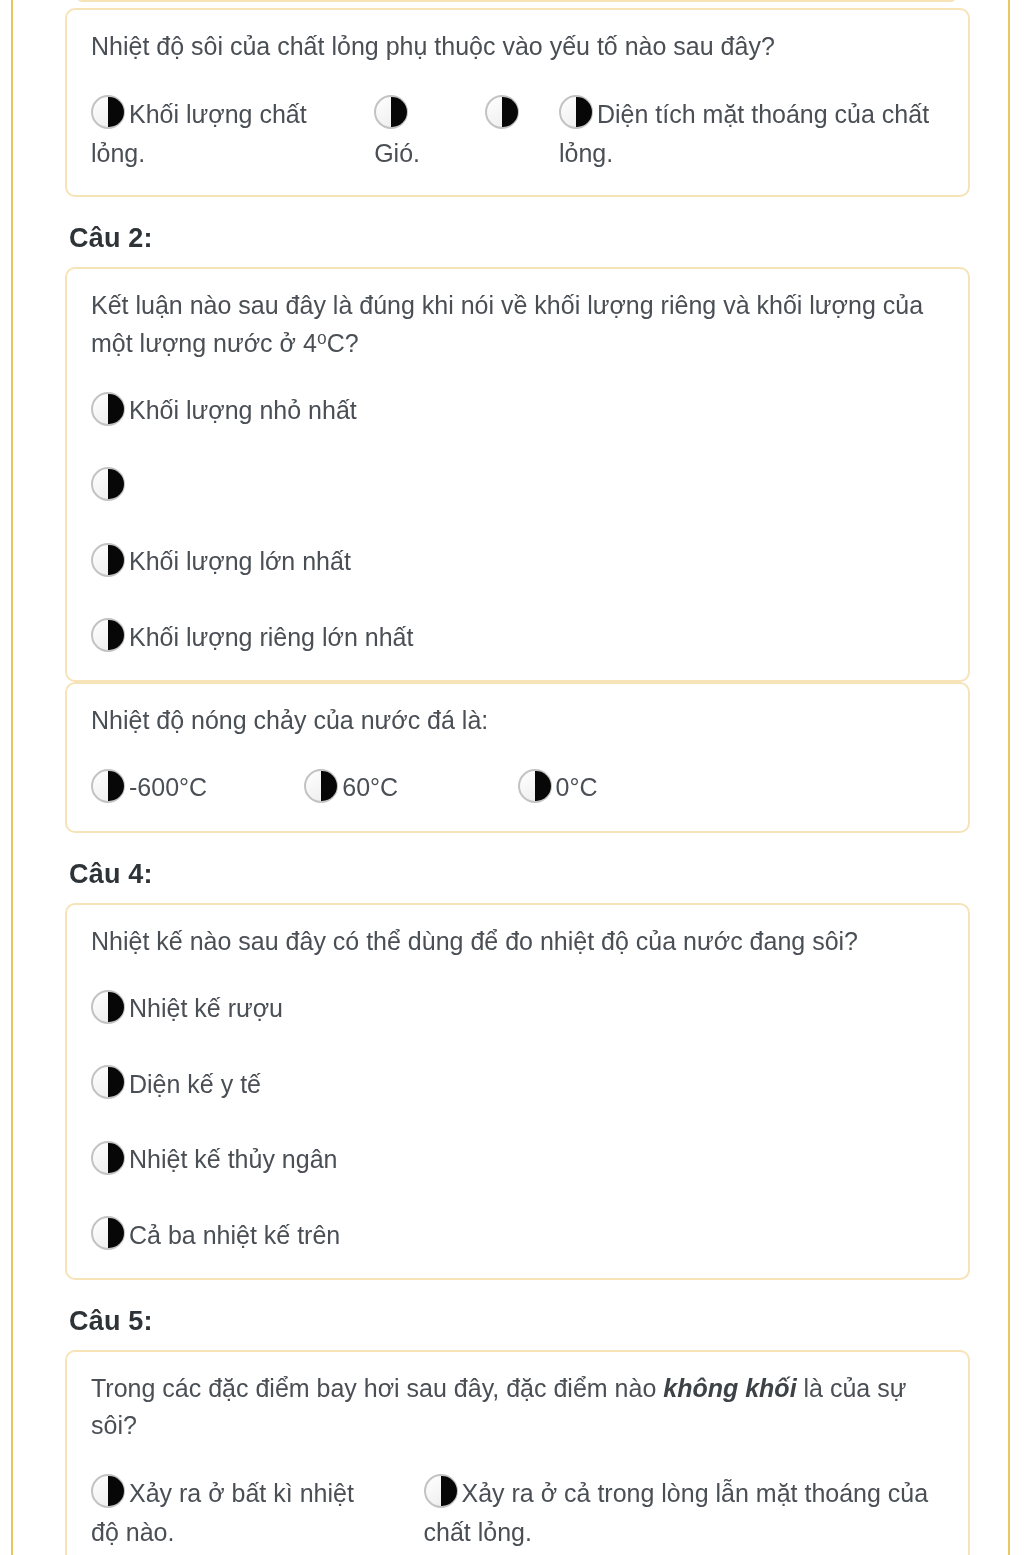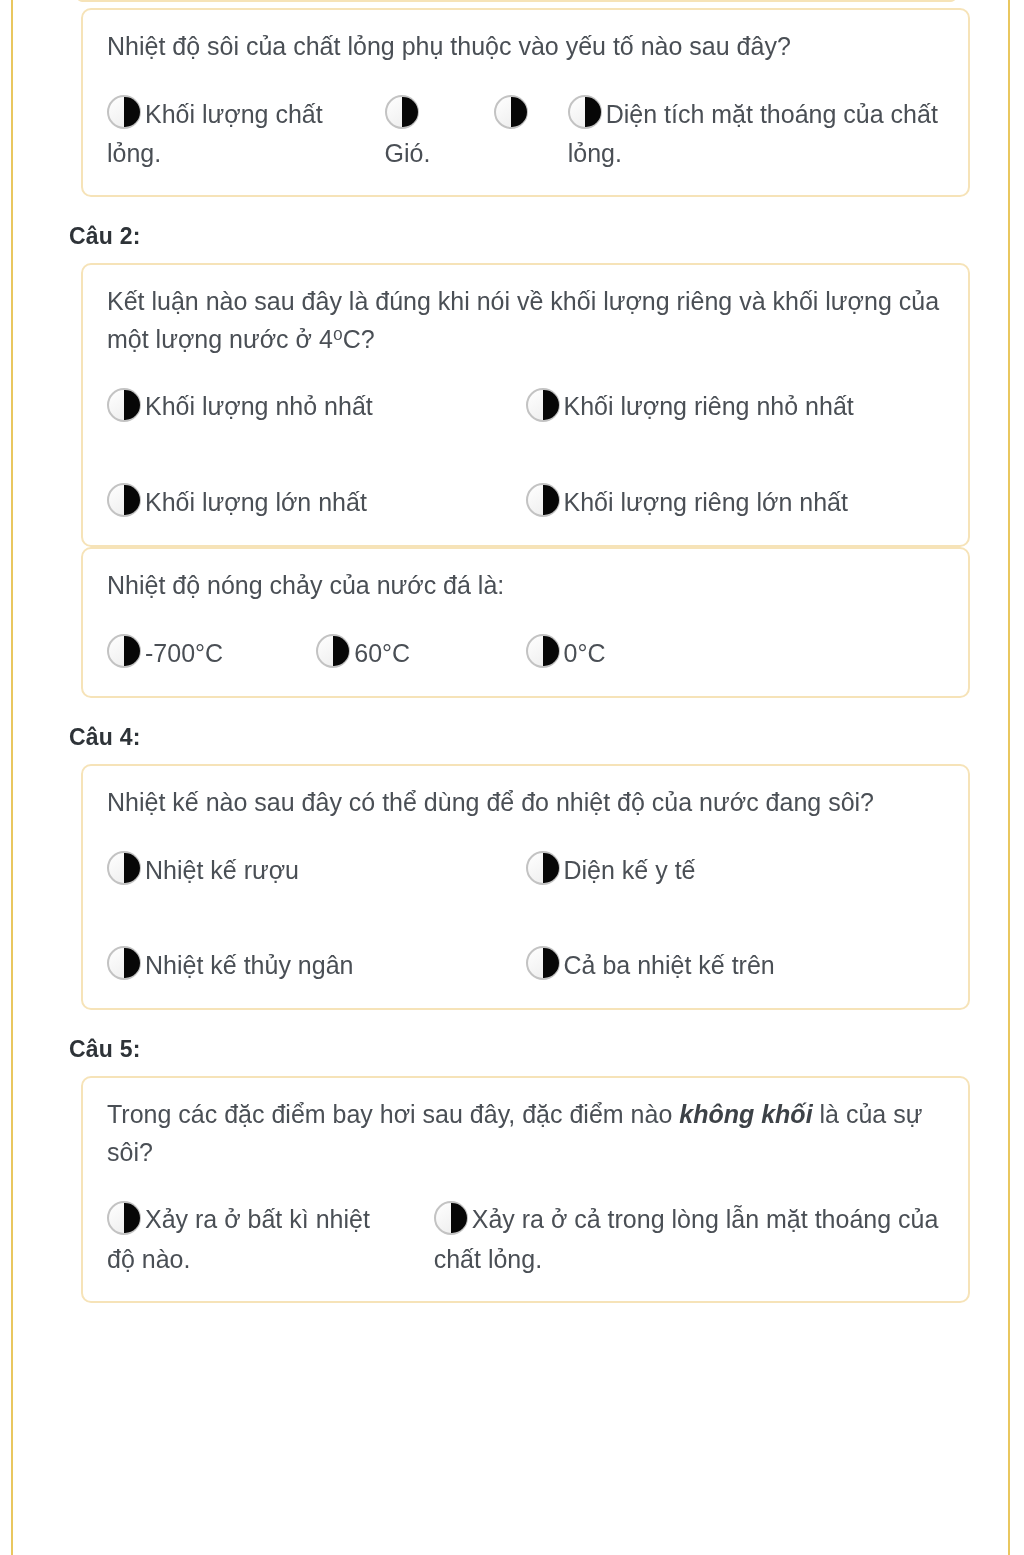--- a/index.html
+++ b/index.html
@@ -23,41 +23,40 @@
   }
 
   .prev-box-sliver {
     height:3px;
     border-bottom:2px solid #f6e3b8;
     border-radius:0 0 8px 8px;
     margin:-3px 14px 6px 12px;
   }
 
   .q-label {
-    font-size:23px; font-weight:bold; color:#2e3338;
+    font-size:27px; font-weight:bold; color:#2e3338;
     margin:26px 0 13px 4px;
     letter-spacing:0.2px;
   }
   .q-box {
     border:2px solid #f6e3b8;
     border-radius:10px;
     background:#ffffff;
     padding:18px 24px 24px 24px;
     box-sizing:border-box;
-    margin-left:16px;
   }
   .q-text {
     font-size:25px; line-height:1.5; color:#4a4f55;
     margin:0;
   }
   .q-text .emph { font-weight:bold; font-style:italic; color:#3d4247; }
 
   .options { margin-top:28px; }
   .options.layout-stack { display:flex; flex-direction:row; gap:36px; }
-  .options.layout-grid-2 { display:grid; grid-template-columns:1fr 1fr; row-gap:56px; }
+  .options.layout-grid-2 { display:grid; grid-template-columns:1fr; row-gap:36px; }
   .options.layout-grid-4 { display:grid; grid-template-columns:repeat(4,1fr); }
 
   .option { font-size:25px; line-height:1.45; color:#4a4f55; cursor:pointer; }
   .radio {
     display:inline-block;
     width:34px; height:34px;
     box-sizing:border-box;
     border-radius:50%;
     border:2px solid #c3c3c3;
     background:linear-gradient(145deg,#ffffff 0%,#eeeeee 85%);
@@ -91,29 +90,29 @@
           <div class="option"><span class="radio"></span><span class="option-label">Gió.</span></div>
           <div class="option"><span class="radio"></span></div>
           <div class="option"><span class="radio"></span><span class="option-label">Diện tích mặt thoáng của chất lỏng.</span></div>
         </div>
       </div>
       <div class="q-label">Câu 2:</div>
       <div class="q-box">
         <div class="q-text">Kết luận nào sau đây là đúng khi nói về khối lượng riêng và khối lượng của một lượng nước ở 4⁰C?</div>
         <div class="options layout-grid-2">
           <div class="option"><span class="radio"></span><span class="option-label">Khối lượng nhỏ nhất</span></div>
-          <div class="option"><span class="radio"></span><span class="option-label">Khối lượng riêng nhỏ nhất</span></div>
+          <div class="option"><span class="radio"></span></div>
           <div class="option"><span class="radio"></span><span class="option-label">Khối lượng lớn nhất</span></div>
           <div class="option"><span class="radio"></span><span class="option-label">Khối lượng riêng lớn nhất</span></div>
         </div>
       </div>
       <div class="q-box">
         <div class="q-text">Nhiệt độ nóng chảy của nước đá là:</div>
         <div class="options layout-grid-4">
-          <div class="option"><span class="radio"></span><span class="option-label">-700°C</span></div>
+          <div class="option"><span class="radio"></span><span class="option-label">-600°C</span></div>
           <div class="option"><span class="radio"></span><span class="option-label">60°C</span></div>
           <div class="option"><span class="radio"></span><span class="option-label">0°C</span></div>
         </div>
       </div>
       <div class="q-label">Câu 4:</div>
       <div class="q-box">
         <div class="q-text">Nhiệt kế nào sau đây có thể dùng để đo nhiệt độ của nước đang sôi?</div>
         <div class="options layout-grid-2">
           <div class="option"><span class="radio"></span><span class="option-label">Nhiệt kế rượu</span></div>
           <div class="option"><span class="radio"></span><span class="option-label">Diện kế y tế</span></div>

